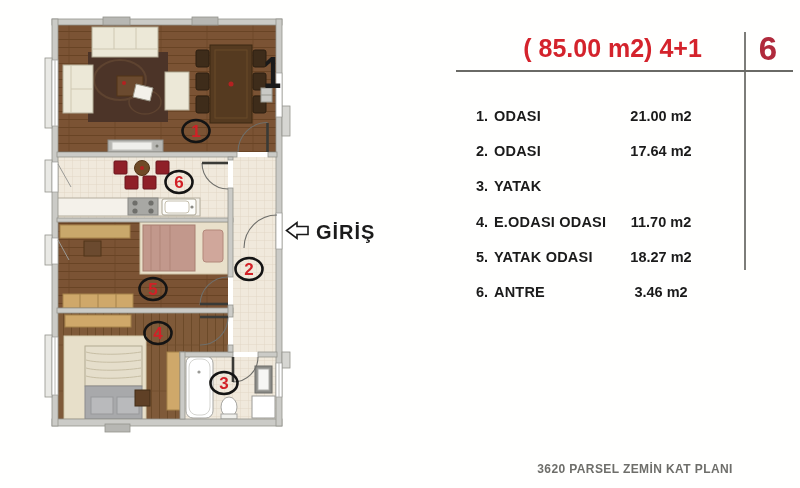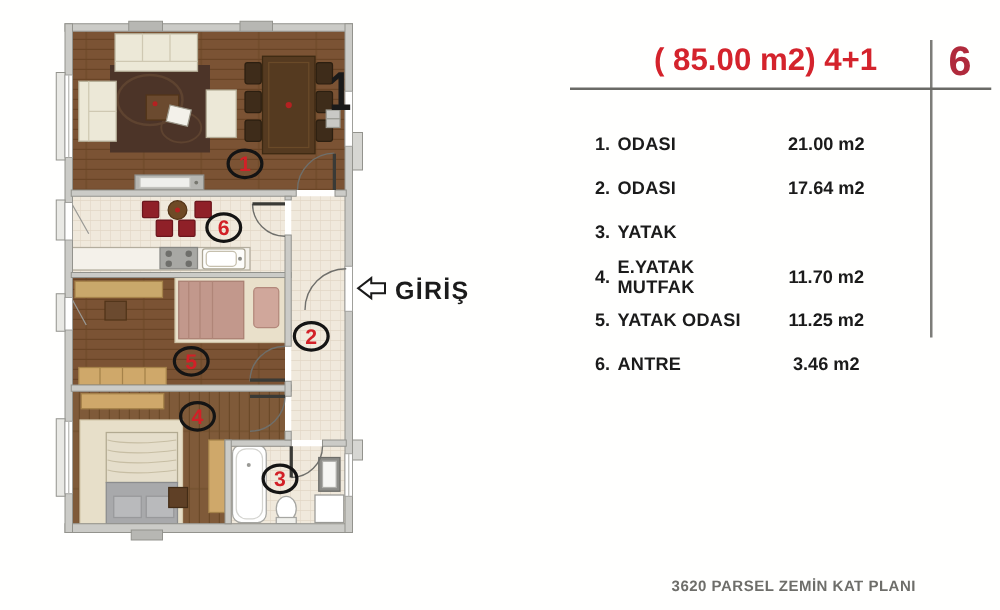--- a/index.html
+++ b/index.html
@@ -255,27 +255,27 @@
       <span class="num">2.</span>
       <span class="name">ODASI</span>
       <span class="area">17.64 m2</span>
     </div>
     <div class="legend-row">
       <span class="num">3.</span>
       <span class="name">YATAK</span>
     </div>
     <div class="legend-row">
       <span class="num">4.</span>
-      <span class="name">E.YATAK MUTFAK</span>
+      <span class="name">E.ODASI ODASI</span>
       <span class="area">11.70 m2</span>
     </div>
     <div class="legend-row">
       <span class="num">5.</span>
       <span class="name">YATAK ODASI</span>
-      <span class="area">11.25 m2</span>
+      <span class="area">18.27 m2</span>
     </div>
     <div class="legend-row">
       <span class="num">6.</span>
       <span class="name">ANTRE</span>
       <span class="area">3.46 m2</span>
     </div>
   </div>
 
   <div class="plan-footer">3620 PARSEL ZEMİN KAT PLANI</div>
 </div>

